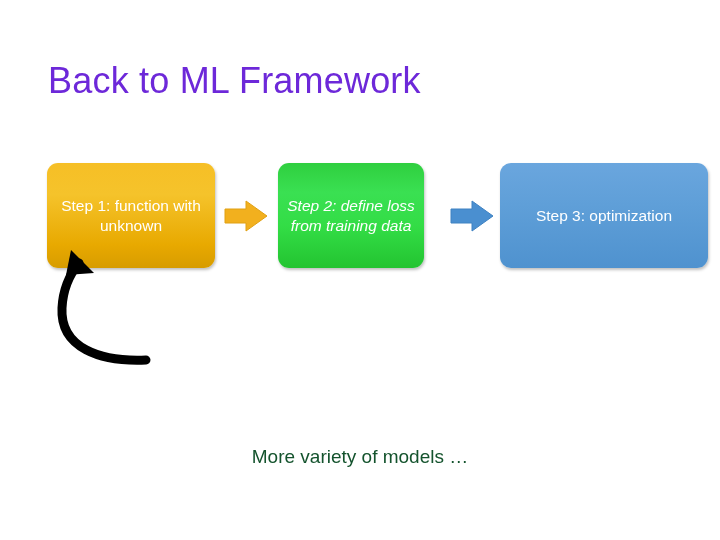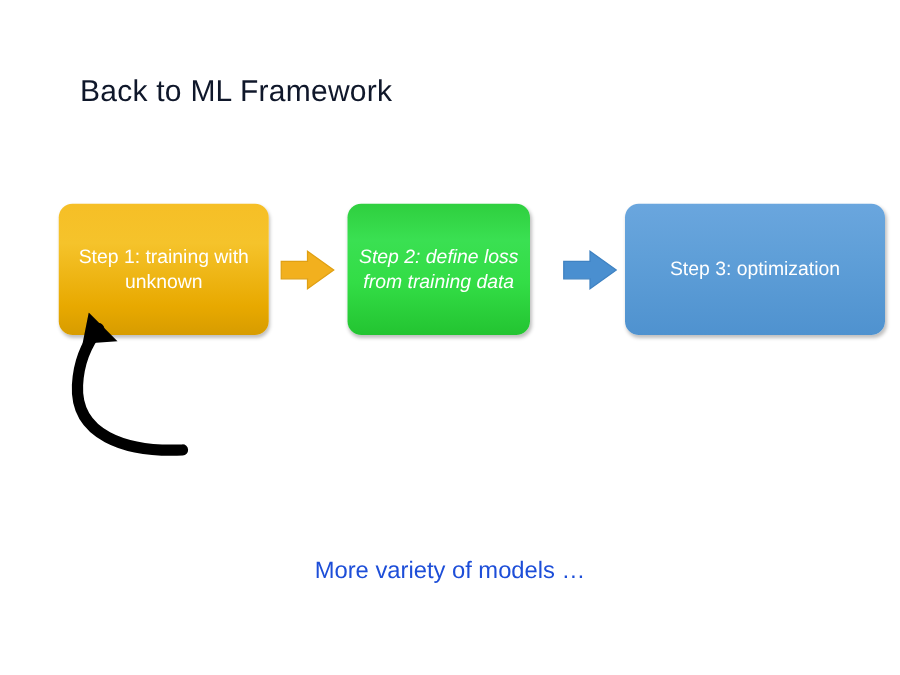--- a/index.html
+++ b/index.html
@@ -12,26 +12,26 @@
     height: 540px;
     position: relative;
     overflow: hidden;
     font-family: "Liberation Sans", sans-serif;
     color: #000000;
   }
 
   
   #slide-title {
     position: absolute;
-    left: 64px;
+    left: 48px;
     top: 60px;
-    font-size: 24px;
+    font-size: 36px;
     font-weight: 400;
     letter-spacing: 0.2px;
-    color: #0f172a;
+    color: #6d28d9;
     white-space: nowrap;
   }
 
   
   #steps-row {
     position: absolute;
     left: 0;
     top: 163px;
     width: 720px;
     height: 110px;
@@ -101,32 +101,32 @@
 
   
   #caption {
     position: absolute;
     left: 0;
     top: 446px;
     width: 720px;
     text-align: center;
     font-size: 19px;
     font-weight: 400;
-    color: #1d4ed8;
+    color: #14532d;
   }
 </style>
 </head>
 <body>
 
 <div id="slide-title">Back to ML Framework</div>
 
 <div id="steps-row">
 
   <div class="step-box" id="step-box-1">
-    <span class="step-label">Step 1: training with unknown</span>
+    <span class="step-label">Step 1: function with unknown</span>
   </div>
 
   <div class="flow-arrow" id="flow-arrow-1">
     <svg width="44" height="34" viewBox="0 0 44 34">
       <polygon points="1,10 22,10 22,2 43,17 22,32 22,24 1,24" fill="#f2b01e" stroke="#e0a013" stroke-width="1"></polygon>
     </svg>
   </div>
 
   <div class="step-box" id="step-box-2">
     <span class="step-label">Step 2: define loss from training data</span>

